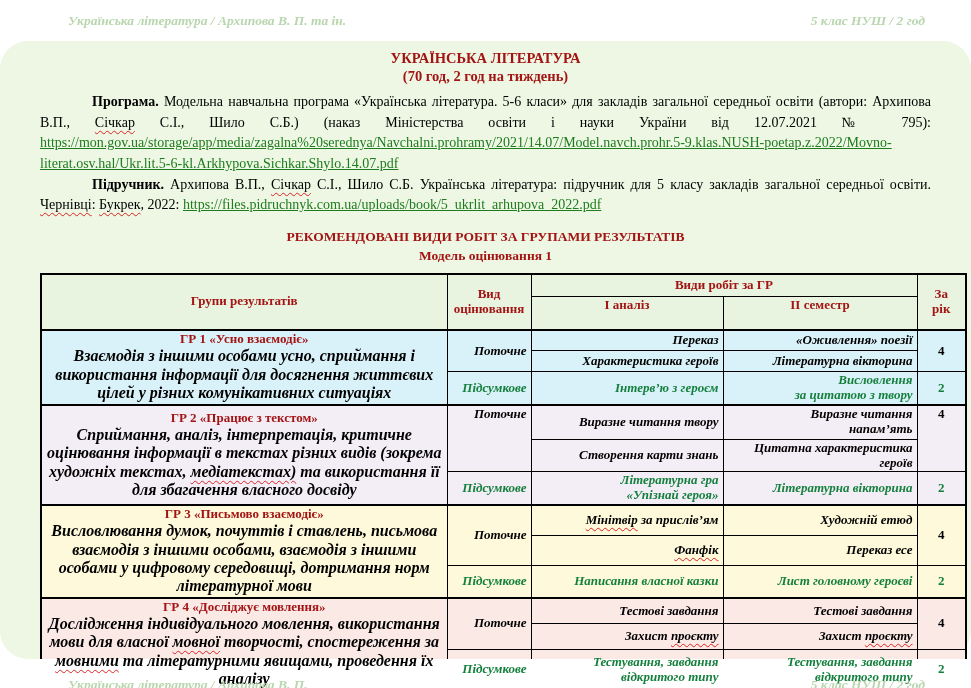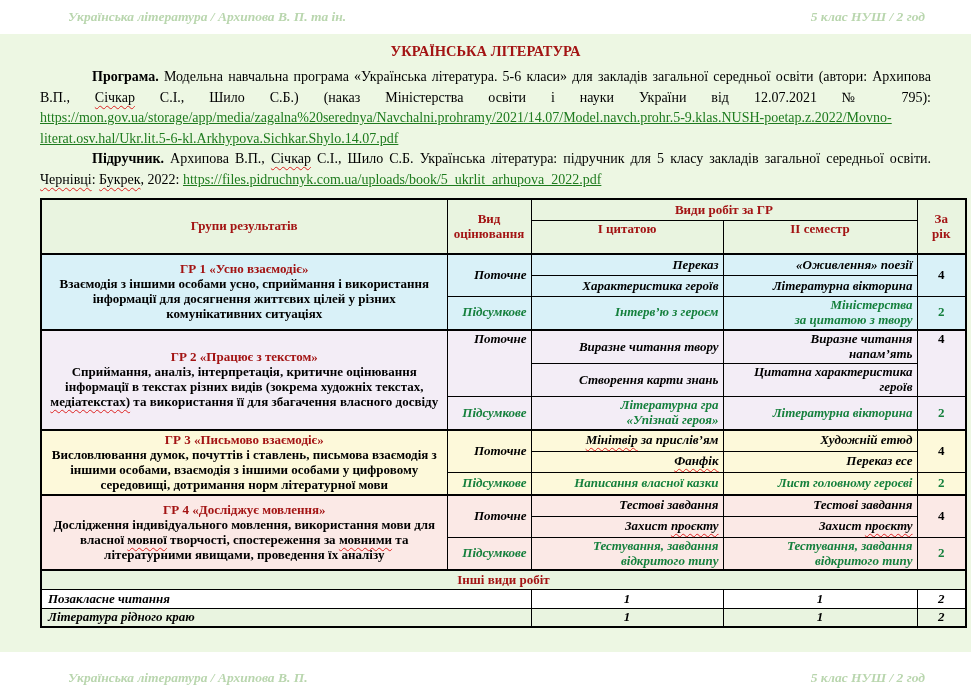--- a/index.html
+++ b/index.html
@@ -2,26 +2,26 @@
 <html><head>
 <meta charset="utf-8">
 <style>
   html,body{margin:0;padding:0;}
   body{
     width:971px;height:688px;overflow:hidden;background:#ffffff;
     font-family:"Liberation Serif","DejaVu Serif",serif;color:#000;
     position:relative;
   }
   .runhead{
-    height:34px;display:flex;justify-content:space-between;align-items:center;
+    height:41px;display:flex;justify-content:space-between;align-items:center;
     padding:0 46px 0 68px;background:#ffffff;
     color:#b9d6ae;font-style:italic;font-size:13.5px;font-weight:bold;
   }
   .content{
-    background:#edf7e3;height:618px;box-sizing:border-box;padding-top:4px;
+    background:#edf7e3;height:618px;box-sizing:border-box;padding-top:4px;border-radius:28px;
   }
   .title-block{text-align:center;color:#a31414;font-weight:bold;font-size:14.5px;line-height:1.25;padding-top:4px;}
   .para{
     text-align:justify;font-size:14px;line-height:1.47;margin:0 40px;
     text-indent:52px;
   }
   .para.first{margin-top:7px;}
   a.link, .link{color:#1e7b1e;text-decoration:underline;overflow-wrap:anywhere;cursor:pointer;}
   .b{font-weight:bold;}
   .sp{text-decoration:underline wavy #dd2222;text-decoration-thickness:1px;text-underline-offset:3px;}
@@ -39,21 +39,21 @@
   .bg3{background:#fdf9da;}
   .bg4{background:#fbe9e6;}
   .bg-green{background:#e9f4e0;}
   .bg-white{background:#ffffff;}
 
   .th-red{color:#a31414;font-weight:bold;text-align:center;}
   .th-wrap{overflow-wrap:anywhere;}
   .th-year{padding:12px 7px !important;}
   .group-cell{text-align:center;}
   .group-title{color:#a31414;font-weight:bold;font-size:13px;}
-  .group-desc{font-weight:bold;font-size:13px;}
+  .group-desc{font-weight:bold;font-style:italic;font-size:16px;}
   .cell-type{font-weight:bold;font-style:italic;text-align:right;}
   .cell-work{font-weight:bold;font-style:italic;text-align:right;white-space:pre-line;}
   .red{color:#15803d;}
   .cell-year{font-weight:bold;text-align:center;}
   .others-heading{color:#a31414;font-weight:bold;text-align:center;}
   .others-label{font-weight:bold;font-style:italic;text-align:left;padding-left:6px !important;}
   .others-num{font-weight:bold;font-style:italic;text-align:center;}
 
   .h20{height:20px;}.h30{height:30px;}
   .h21{height:21px;}.h25{height:25px;}
@@ -72,65 +72,70 @@
 
 <div class="runhead">
   <span>Українська література / Архипова В. П. та ін.</span>
   <span>5 клас НУШ / 2 год</span>
 </div>
 
 <div class="content">
 
   <div class="title-block">
     <div>УКРАЇНСЬКА ЛІТЕРАТУРА</div>
+    <div>(70 год, 2 год на тиждень)</div>
   </div>
 
   <p class="para first"><span class="b">Програма.</span><span> Модельна навчальна програма «Українська література. 5-6 класи» для закладів загальної середньої освіти (автори: Архипова В.П., </span><span class="sp">Січкар</span><span> С.І., Шило С.Б.) (наказ Міністерства освіти і науки України від 12.07.2021 № 795): </span><a class="link">https://mon.gov.ua/storage/app/media/zagalna%20serednya/Navchalni.prohramy/2021/14.07/Model.navch.prohr.5-9.klas.NUSH-poetap.z.2022/Movno-literat.osv.hal/Ukr.lit.5-6-kl.Arkhypova.Sichkar.Shylo.14.07.pdf</a></p>
   <p class="para"><span class="b">Підручник.</span><span> Архипова В.П., </span><span class="sp">Січкар</span><span> С.І., Шило С.Б. Українська література: підручник для 5 класу закладів загальної середньої освіти. </span><span class="sp">Чернівці</span><span>: </span><span class="sp">Букрек</span><span>, 2022: </span><a class="link">https://files.pidruchnyk.com.ua/uploads/book/5_ukrlit_arhupova_2022.pdf</a></p>
 
+  <div class="section-head">
+    <div>РЕКОМЕНДОВАНІ ВИДИ РОБІТ ЗА ГРУПАМИ РЕЗУЛЬТАТІВ</div>
+    <div>Модель оцінювання 1</div>
+  </div>
 
   <table class="main">
     <colgroup>
       <col style="width:406px">
         <col style="width:84px">
         <col style="width:192px">
         <col style="width:194px">
         <col style="width:49px">
     </colgroup>
 
     <tbody>
         <tr class="bg-head h20">
       <td rowspan="2" class="th-red">Групи результатів</td>
       <td rowspan="2" class="th-red th-wrap">Вид оцінювання</td>
       <td colspan="2" class="th-red">Види робіт за ГР</td>
       <td rowspan="2" class="th-red th-year">За рік</td>
     </tr>
     <tr class="bg-head h30">
-      <td class="th-red" style="vertical-align:top;">І цитатою</td>
+      <td class="th-red" style="vertical-align:top;">І аналіз</td>
       <td class="th-red" style="vertical-align:top;">ІІ семестр</td>
     </tr>
 
     <tr class="bg1 h21 tsep">
       <td rowspan="3" class="group-cell">
         <div class="group-title">ГР 1 «Усно взаємодіє»</div>
         <div class="group-desc"><span>Взаємодія з іншими особами усно, сприймання і використання інформації для досягнення життєвих цілей у різних комунікативних ситуаціях</span></div>
       </td>
       <td rowspan="2" class="cell-type">Поточне</td>
       <td class="cell-work"><span>Переказ</span></td>
       <td class="cell-work"><span>«Оживлення» поезії</span></td>
       <td rowspan="2" class="cell-year">4</td>
     </tr>
     <tr class="bg1 h21">
       <td class="cell-work"><span>Характеристика героїв</span></td>
       <td class="cell-work"><span>Літературна вікторина</span></td>
     </tr>
     <tr class="bg1 h25">
       <td class="cell-type red">Підсумкове</td>
       <td class="cell-work red"><span>Інтерв’ю з героєм</span></td>
-      <td class="cell-work red"><span>Міністерства
+      <td class="cell-work red"><span>Висловлення
 за цитатою з твору</span></td>
       <td class="cell-year red">2</td>
     </tr>
 
     <tr class="bg2 h34 tsep">
       <td rowspan="3" class="group-cell">
         <div class="group-title">ГР 2 «Працює з текстом»</div>
         <div class="group-desc"><span>Сприймання, аналіз, інтерпретація, критичне оцінювання інформації в текстах різних видів (зокрема художніх текстах, </span><span class="sp">медіатекстах)</span><span> та використання її для збагачення власного досвіду</span></div>
       </td>
       <td rowspan="2" class="cell-type" style="vertical-align:top;">Поточне</td>

